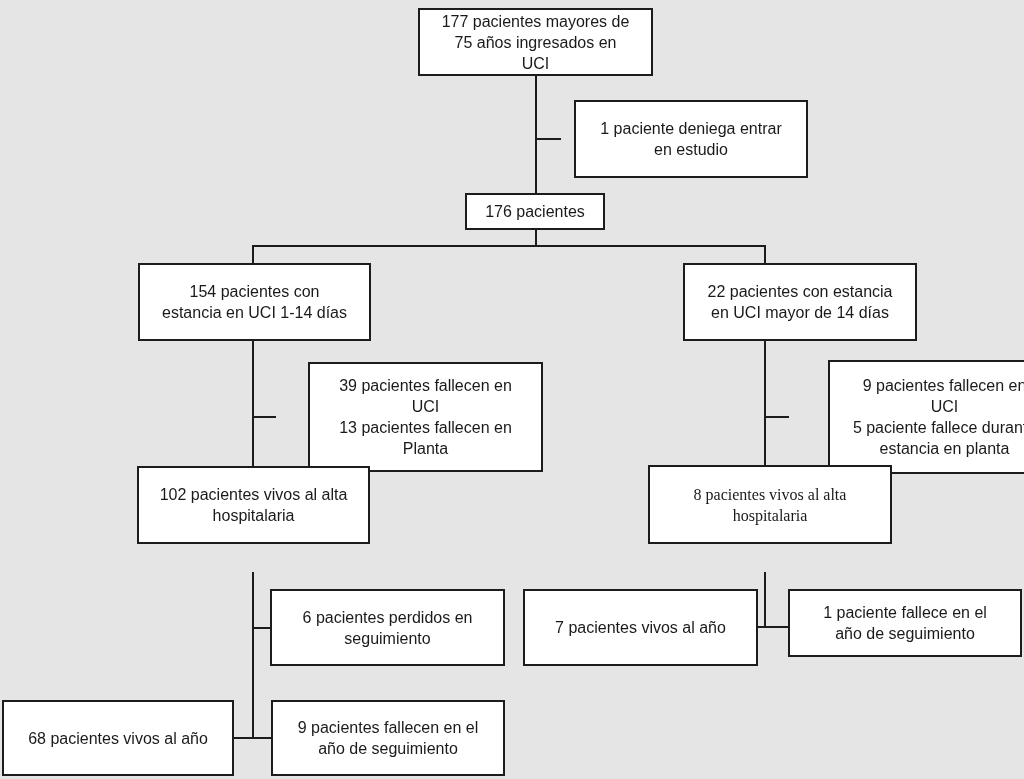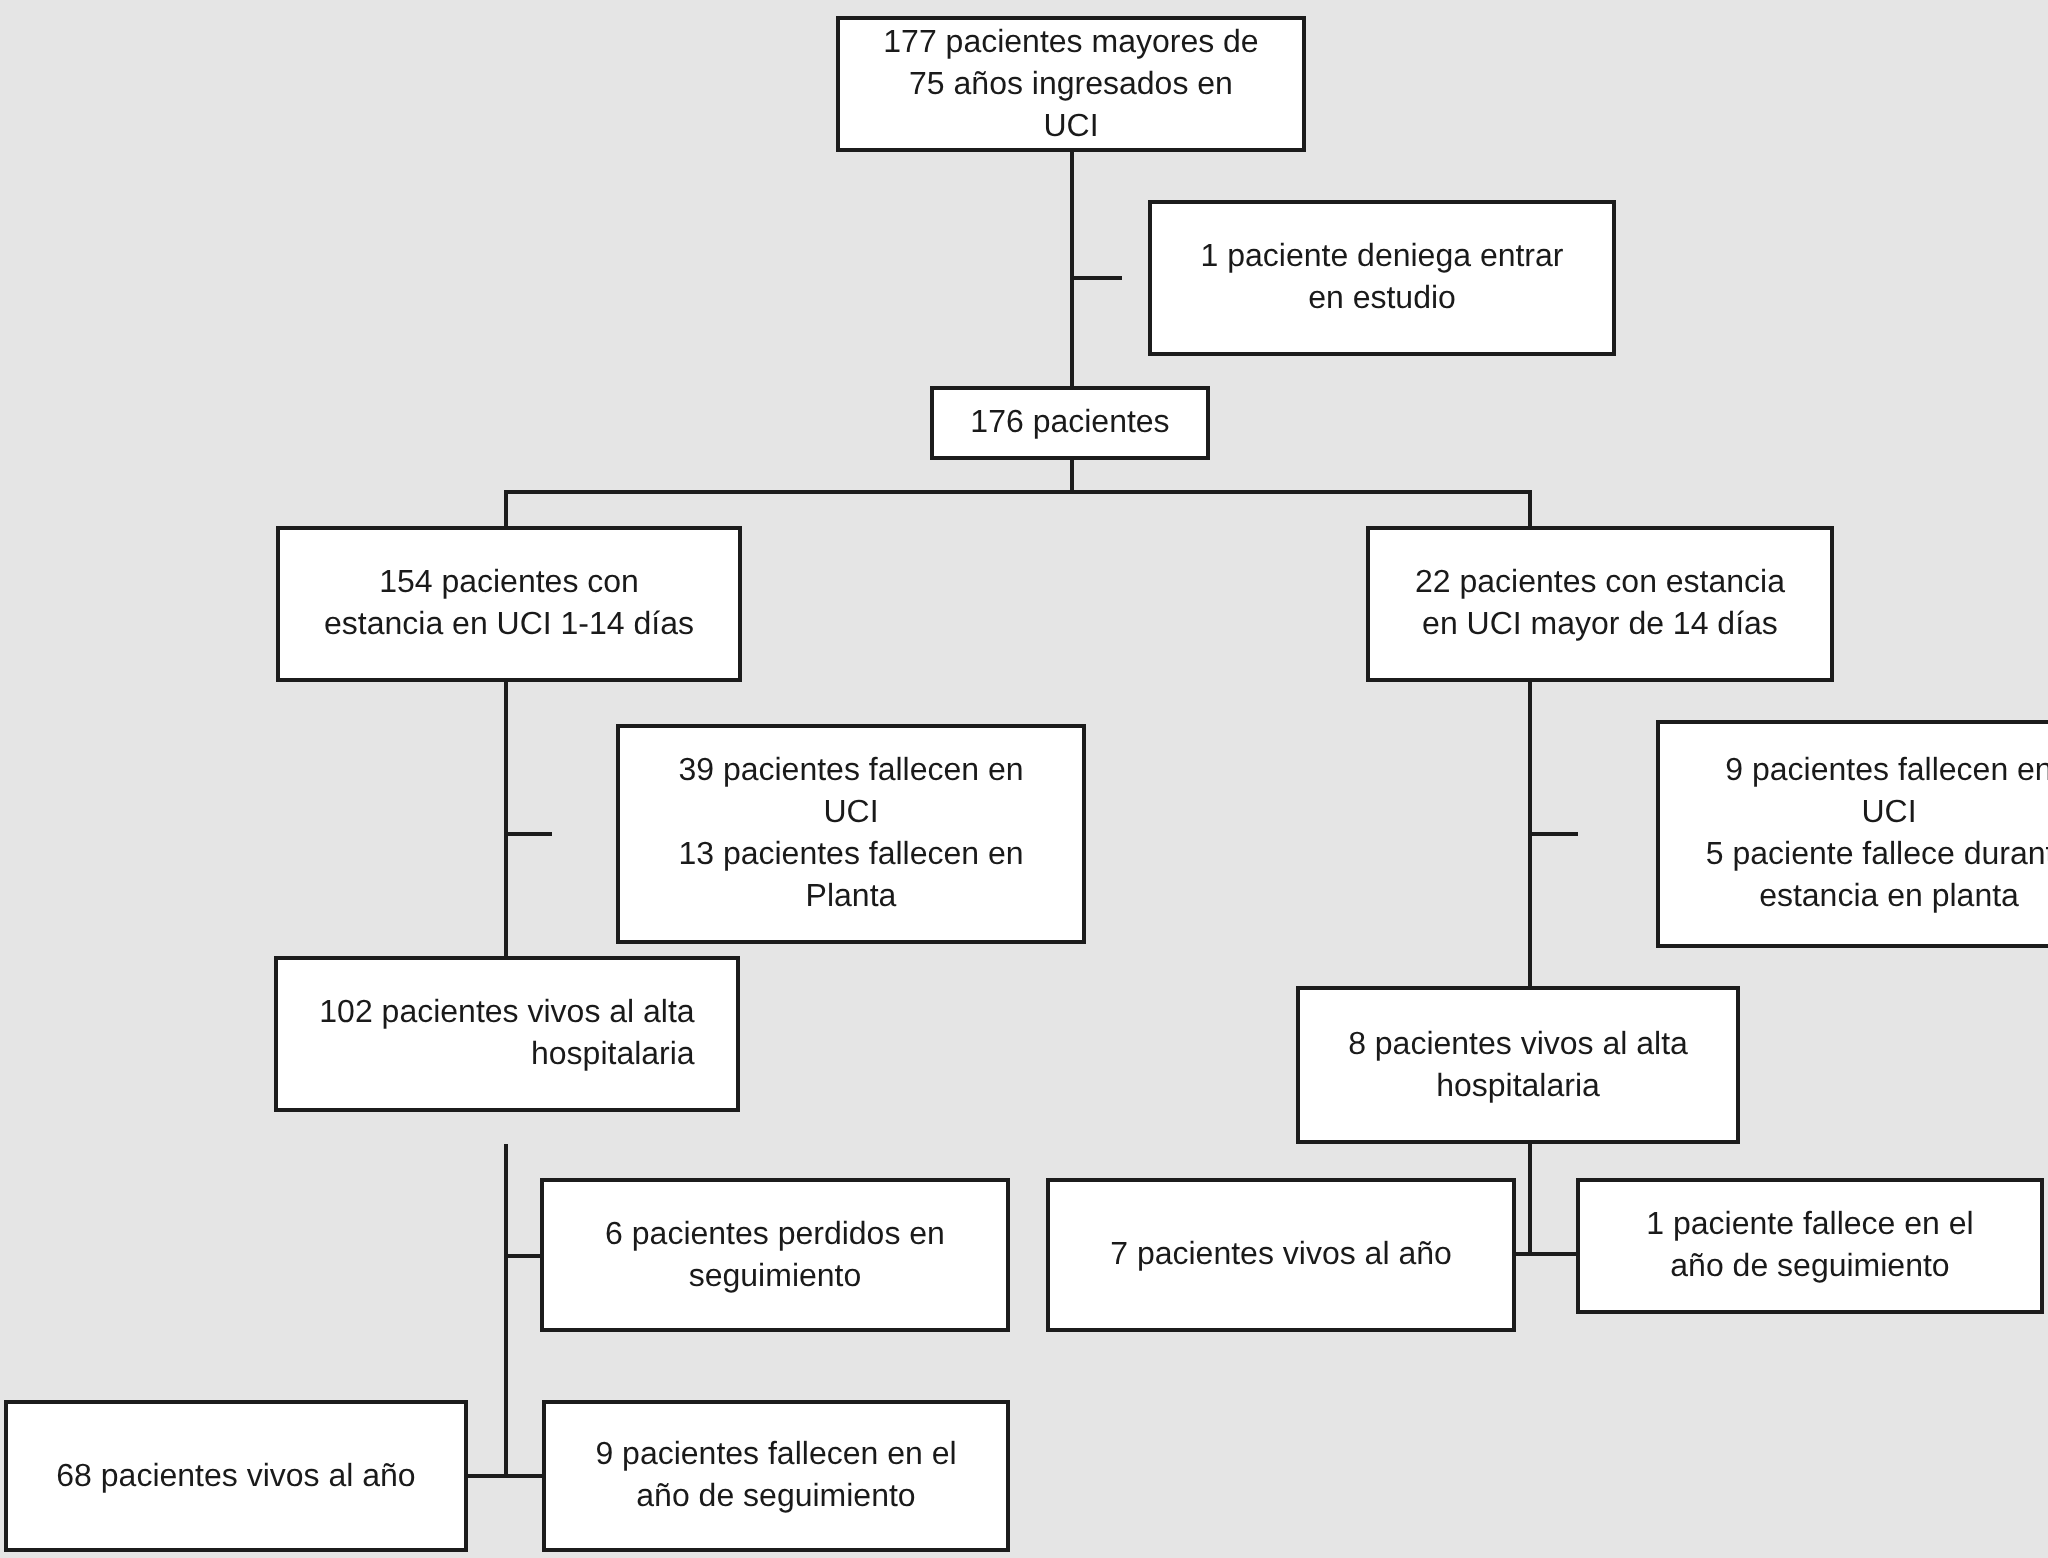--- a/index.html
+++ b/index.html
@@ -63,23 +63,23 @@
   <div class="box" style="left:683px; top:263px; width:234px; height:78px;">22 pacientes con estancia
 en UCI mayor de 14 días</div>
   <div class="box" style="left:276px; top:362px; width:235px; height:110px;margin-left:32px;">39 pacientes fallecen en
 UCI
 13 pacientes fallecen en
 Planta</div>
   <div class="box" style="left:828px; top:360px; width:233px; height:114px;">9 pacientes fallecen en
 UCI
 5 paciente fallece durante
 estancia en planta</div>
-  <div class="box" style="left:137px; top:478px; width:233px; height:78px;text-align:right;">102 pacientes vivos al alta
+  <div class="box" style="left:137px; top:466px; width:233px; height:78px;">102 pacientes vivos al alta
 hospitalaria</div>
-  <div class="box" style="left:648px; top:493px; width:222px; height:79px;">8 pacientes vivos al alta
+  <div class="box" style="left:648px; top:465px; width:244px; height:79px;font-family:Liberation Serif, serif;">8 pacientes vivos al alta
 hospitalaria</div>
   <div class="box" style="left:270px; top:589px; width:235px; height:77px;">6 pacientes perdidos en
 seguimiento</div>
   <div class="box" style="left:523px; top:589px; width:235px; height:77px;">7 pacientes vivos al año</div>
   <div class="box" style="left:788px; top:589px; width:234px; height:68px;">1 paciente fallece en el
 año de seguimiento</div>
   <div class="box" style="left:2px;   top:700px; width:232px; height:76px;">68 pacientes vivos al año</div>
   <div class="box" style="left:271px; top:700px; width:234px; height:76px;">9 pacientes fallecen en el
 año de seguimiento</div>
 

